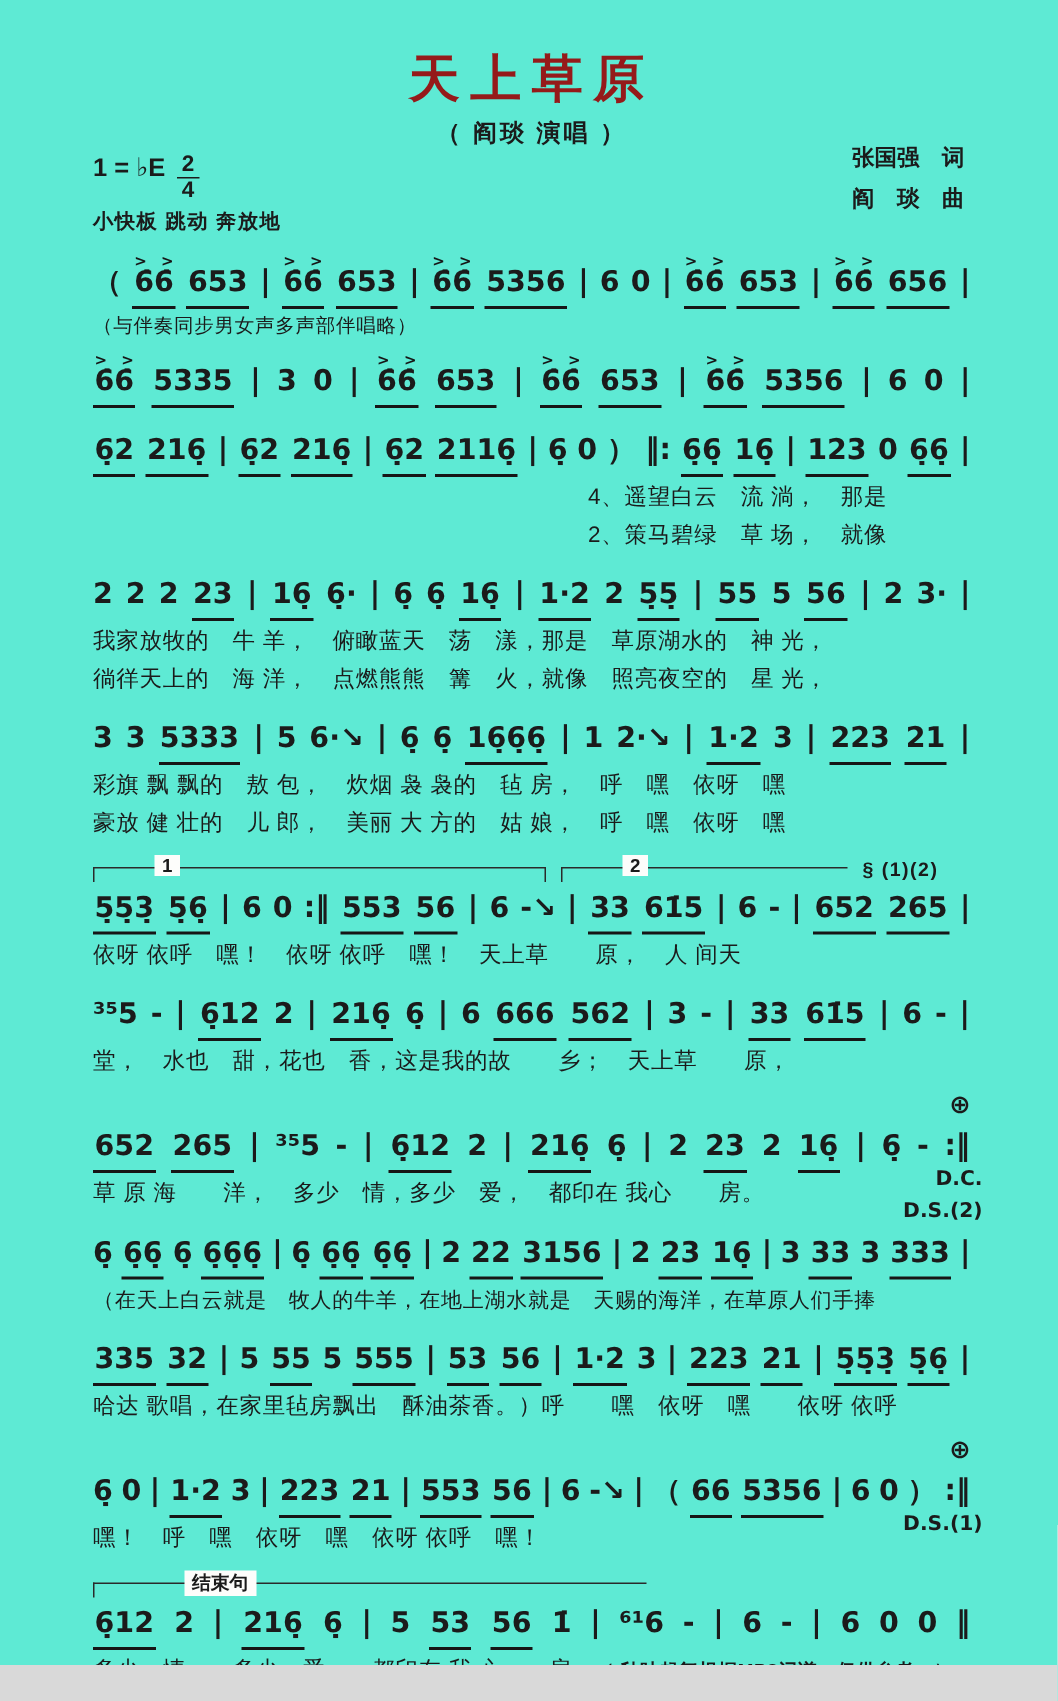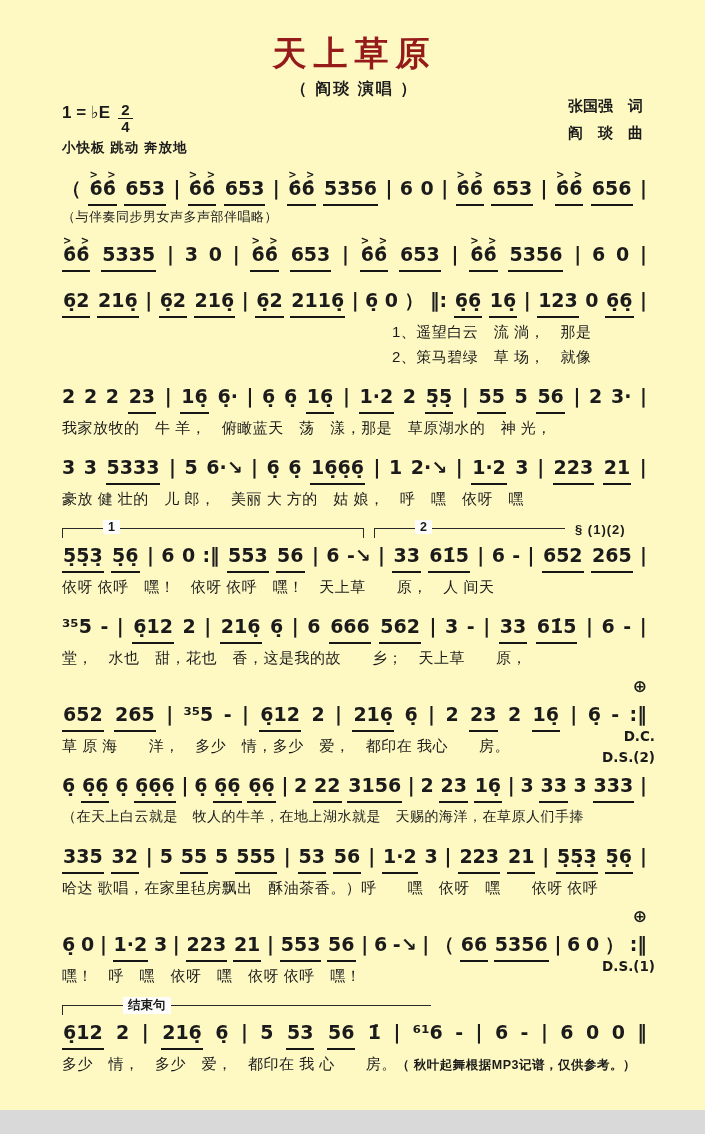--- a/index.html
+++ b/index.html
@@ -1,18 +1,18 @@
 <!DOCTYPE html>
 <html><head>
 <meta charset="utf-8">
 <style>
   html,body{margin:0;padding:0;background:#e9e9e9;}
   .page{
     position:relative;width:705px;height:1134px;margin:0 auto;
-    background:#fef9c3;overflow:hidden;
+    background:#5eead4;overflow:hidden;
     font-family:"Liberation Sans","DejaVu Sans",sans-serif;color:#1b1b1b;
   }
   .inner{padding:34px 58px 0 62px;}
   h1.title{
     margin:0;text-align:center;font-size:34px;font-weight:700;
     letter-spacing:7px;line-height:1.15;
   }
   .subtitle{text-align:center;font-size:16px;font-weight:600;margin-top:6px;letter-spacing:2px;}
   .credits{position:absolute;top:92px;right:62px;text-align:left;font-size:15px;font-weight:600;line-height:1.8;}
   .keyrow{margin-top:2px;font-size:17px;font-weight:600;display:flex;align-items:flex-start;gap:8px;}
@@ -129,21 +129,21 @@
             <span class="paren">）</span>
             <span class="bar">‖:</span>
             <span class="beam">6̣6̣</span>
             <span class="beam">16̣</span>
             <span class="bar">|</span>
             <span class="beam">123</span>
             <span class="note">0</span>
             <span class="beam">6̣6̣</span>
             <span class="bar">|</span>
           </div>
-          <div class="lyric" style="padding-left: 330px;">1、遥望白云　流 淌，　那是</div>
+          <div class="lyric" style="padding-left: 330px;">4、遥望白云　流 淌，　那是</div>
           <div class="lyric" style="padding-left: 330px;">2、策马碧绿　草 场，　就像</div>
         </div>
         <div class="system">
           <div class="notation">
             <span class="note">2</span>
             <span class="note">2</span>
             <span class="note">2</span>
             <span class="beam">23</span>
             <span class="bar">|</span>
             <span class="beam">16̣</span>
@@ -159,20 +159,21 @@
             <span class="bar">|</span>
             <span class="beam">55</span>
             <span class="note">5</span>
             <span class="beam">56</span>
             <span class="bar">|</span>
             <span class="note">2</span>
             <span class="note">3·</span>
             <span class="bar">|</span>
           </div>
           <div class="lyric">我家放牧的　牛 羊，　俯瞰蓝天　荡　漾，那是　草原湖水的　神 光，</div>
+          <div class="lyric">徜徉天上的　海 洋，　点燃熊熊　篝　火，就像　照亮夜空的　星 光，</div>
         </div>
         <div class="system">
           <div class="notation">
             <span class="note">3</span>
             <span class="note">3</span>
             <span class="beam">5333</span>
             <span class="bar">|</span>
             <span class="note">5</span>
             <span class="note">6·↘</span>
             <span class="bar">|</span>
@@ -183,20 +184,21 @@
             <span class="note">1</span>
             <span class="note">2·↘</span>
             <span class="bar">|</span>
             <span class="beam">1·2</span>
             <span class="note">3</span>
             <span class="bar">|</span>
             <span class="beam">223</span>
             <span class="beam">21</span>
             <span class="bar">|</span>
           </div>
+          <div class="lyric">彩旗 飘 飘的　敖 包，　炊烟 袅 袅的　毡 房，　呼　嘿　依呀　嘿</div>
           <div class="lyric">豪放 健 壮的　儿 郎，　美丽 大 方的　姑 娘，　呼　嘿　依呀　嘿</div>
         </div>
         <div class="system">
           <div class="above-row">
             <span class="volta close" style="width: 300px;">
               <span class="volta-label">1</span>
             </span>
             <span class="volta" style="width: 190px;">
               <span class="volta-label">2</span>
             </span>

